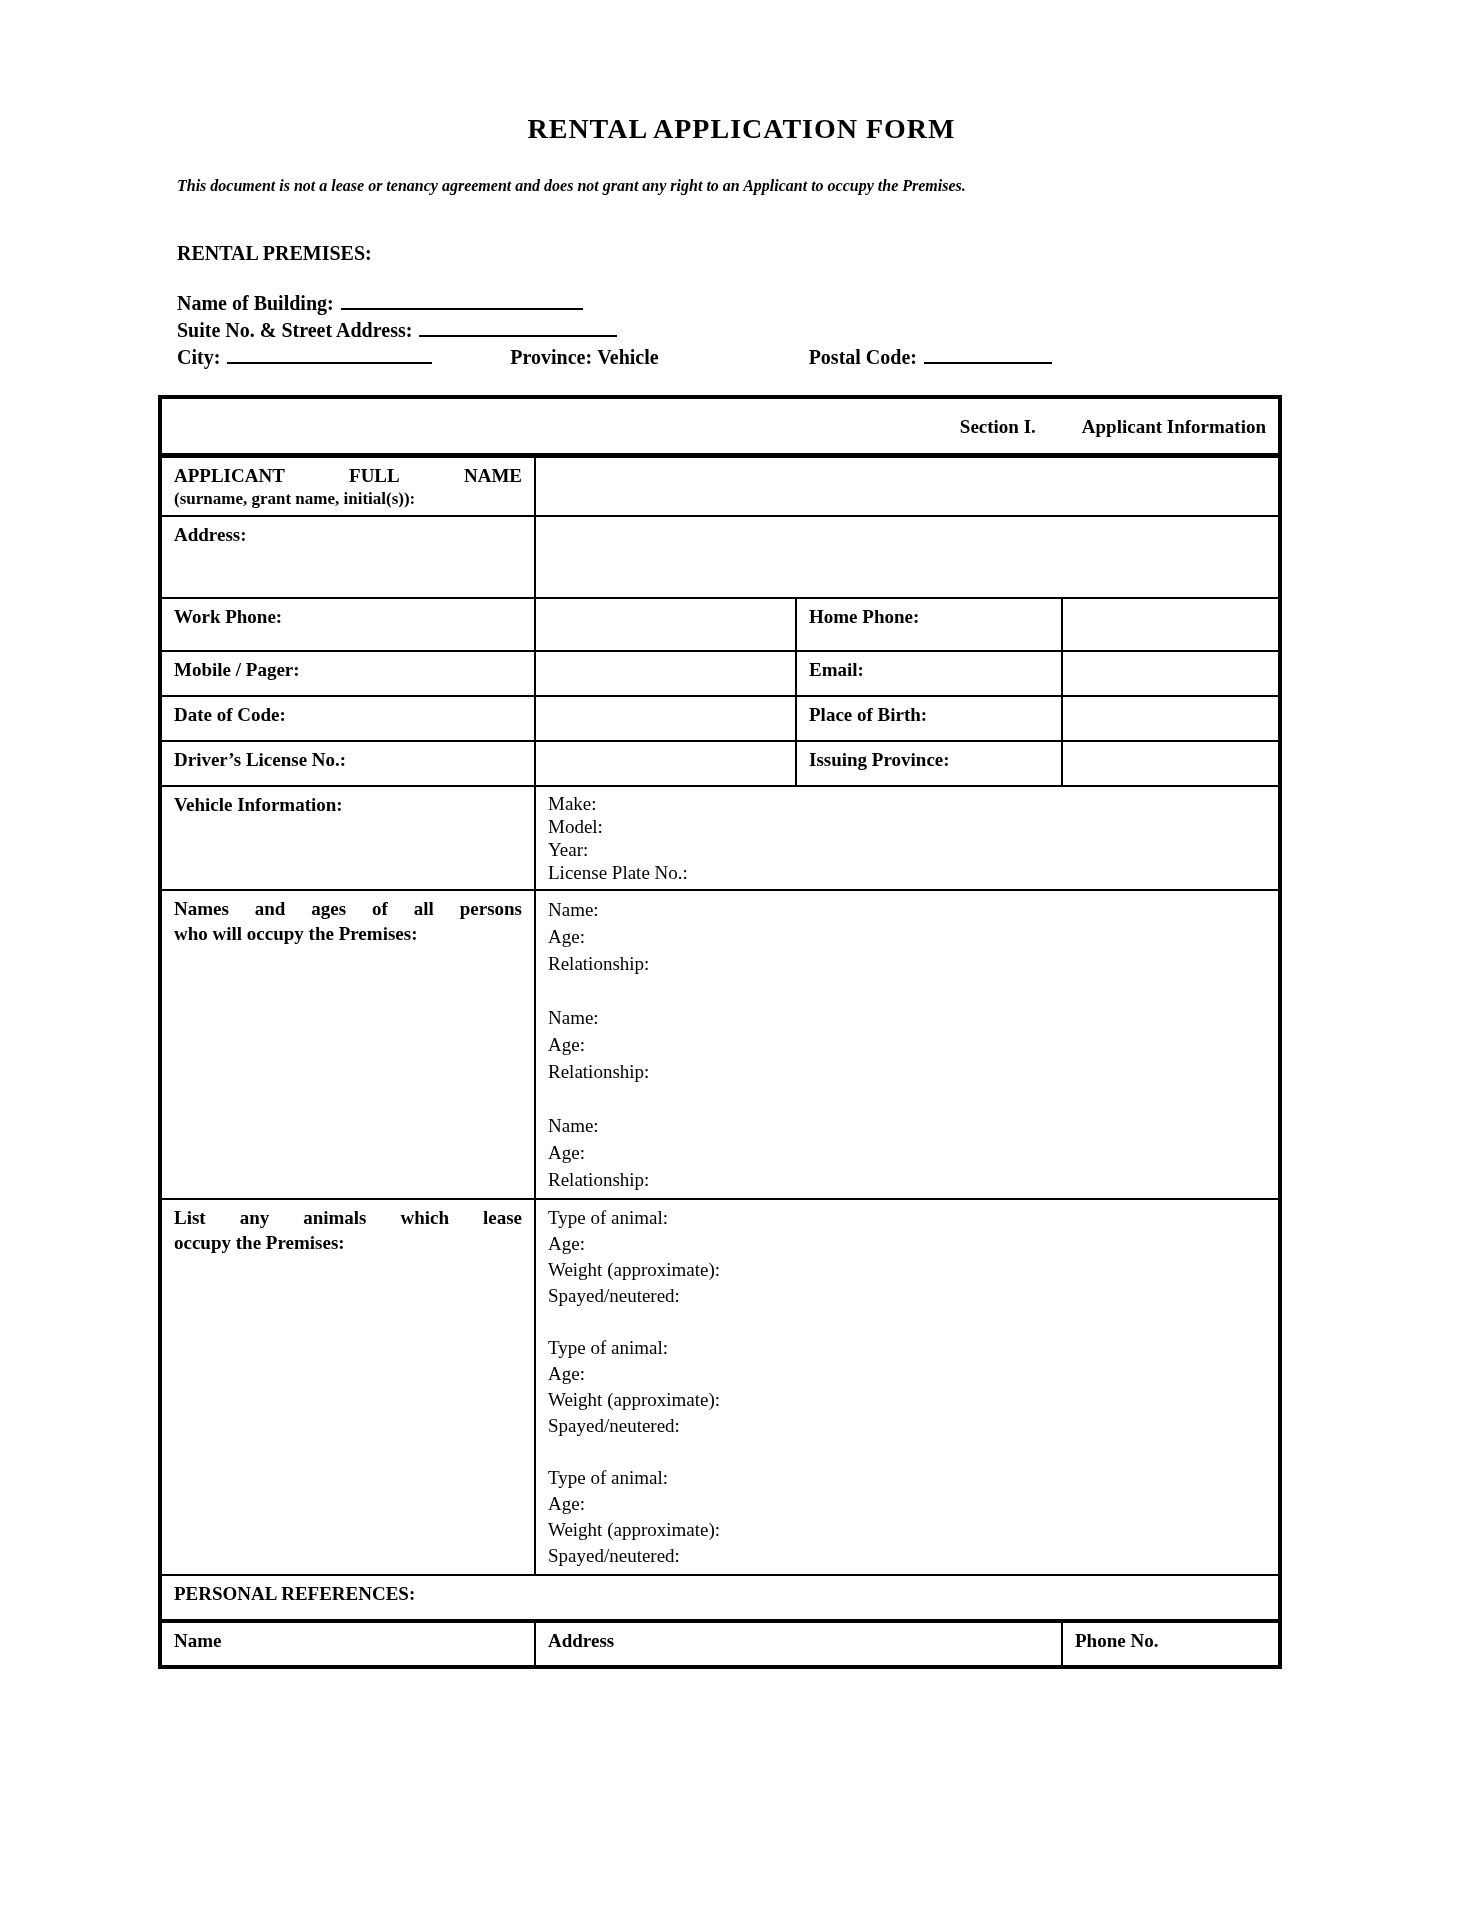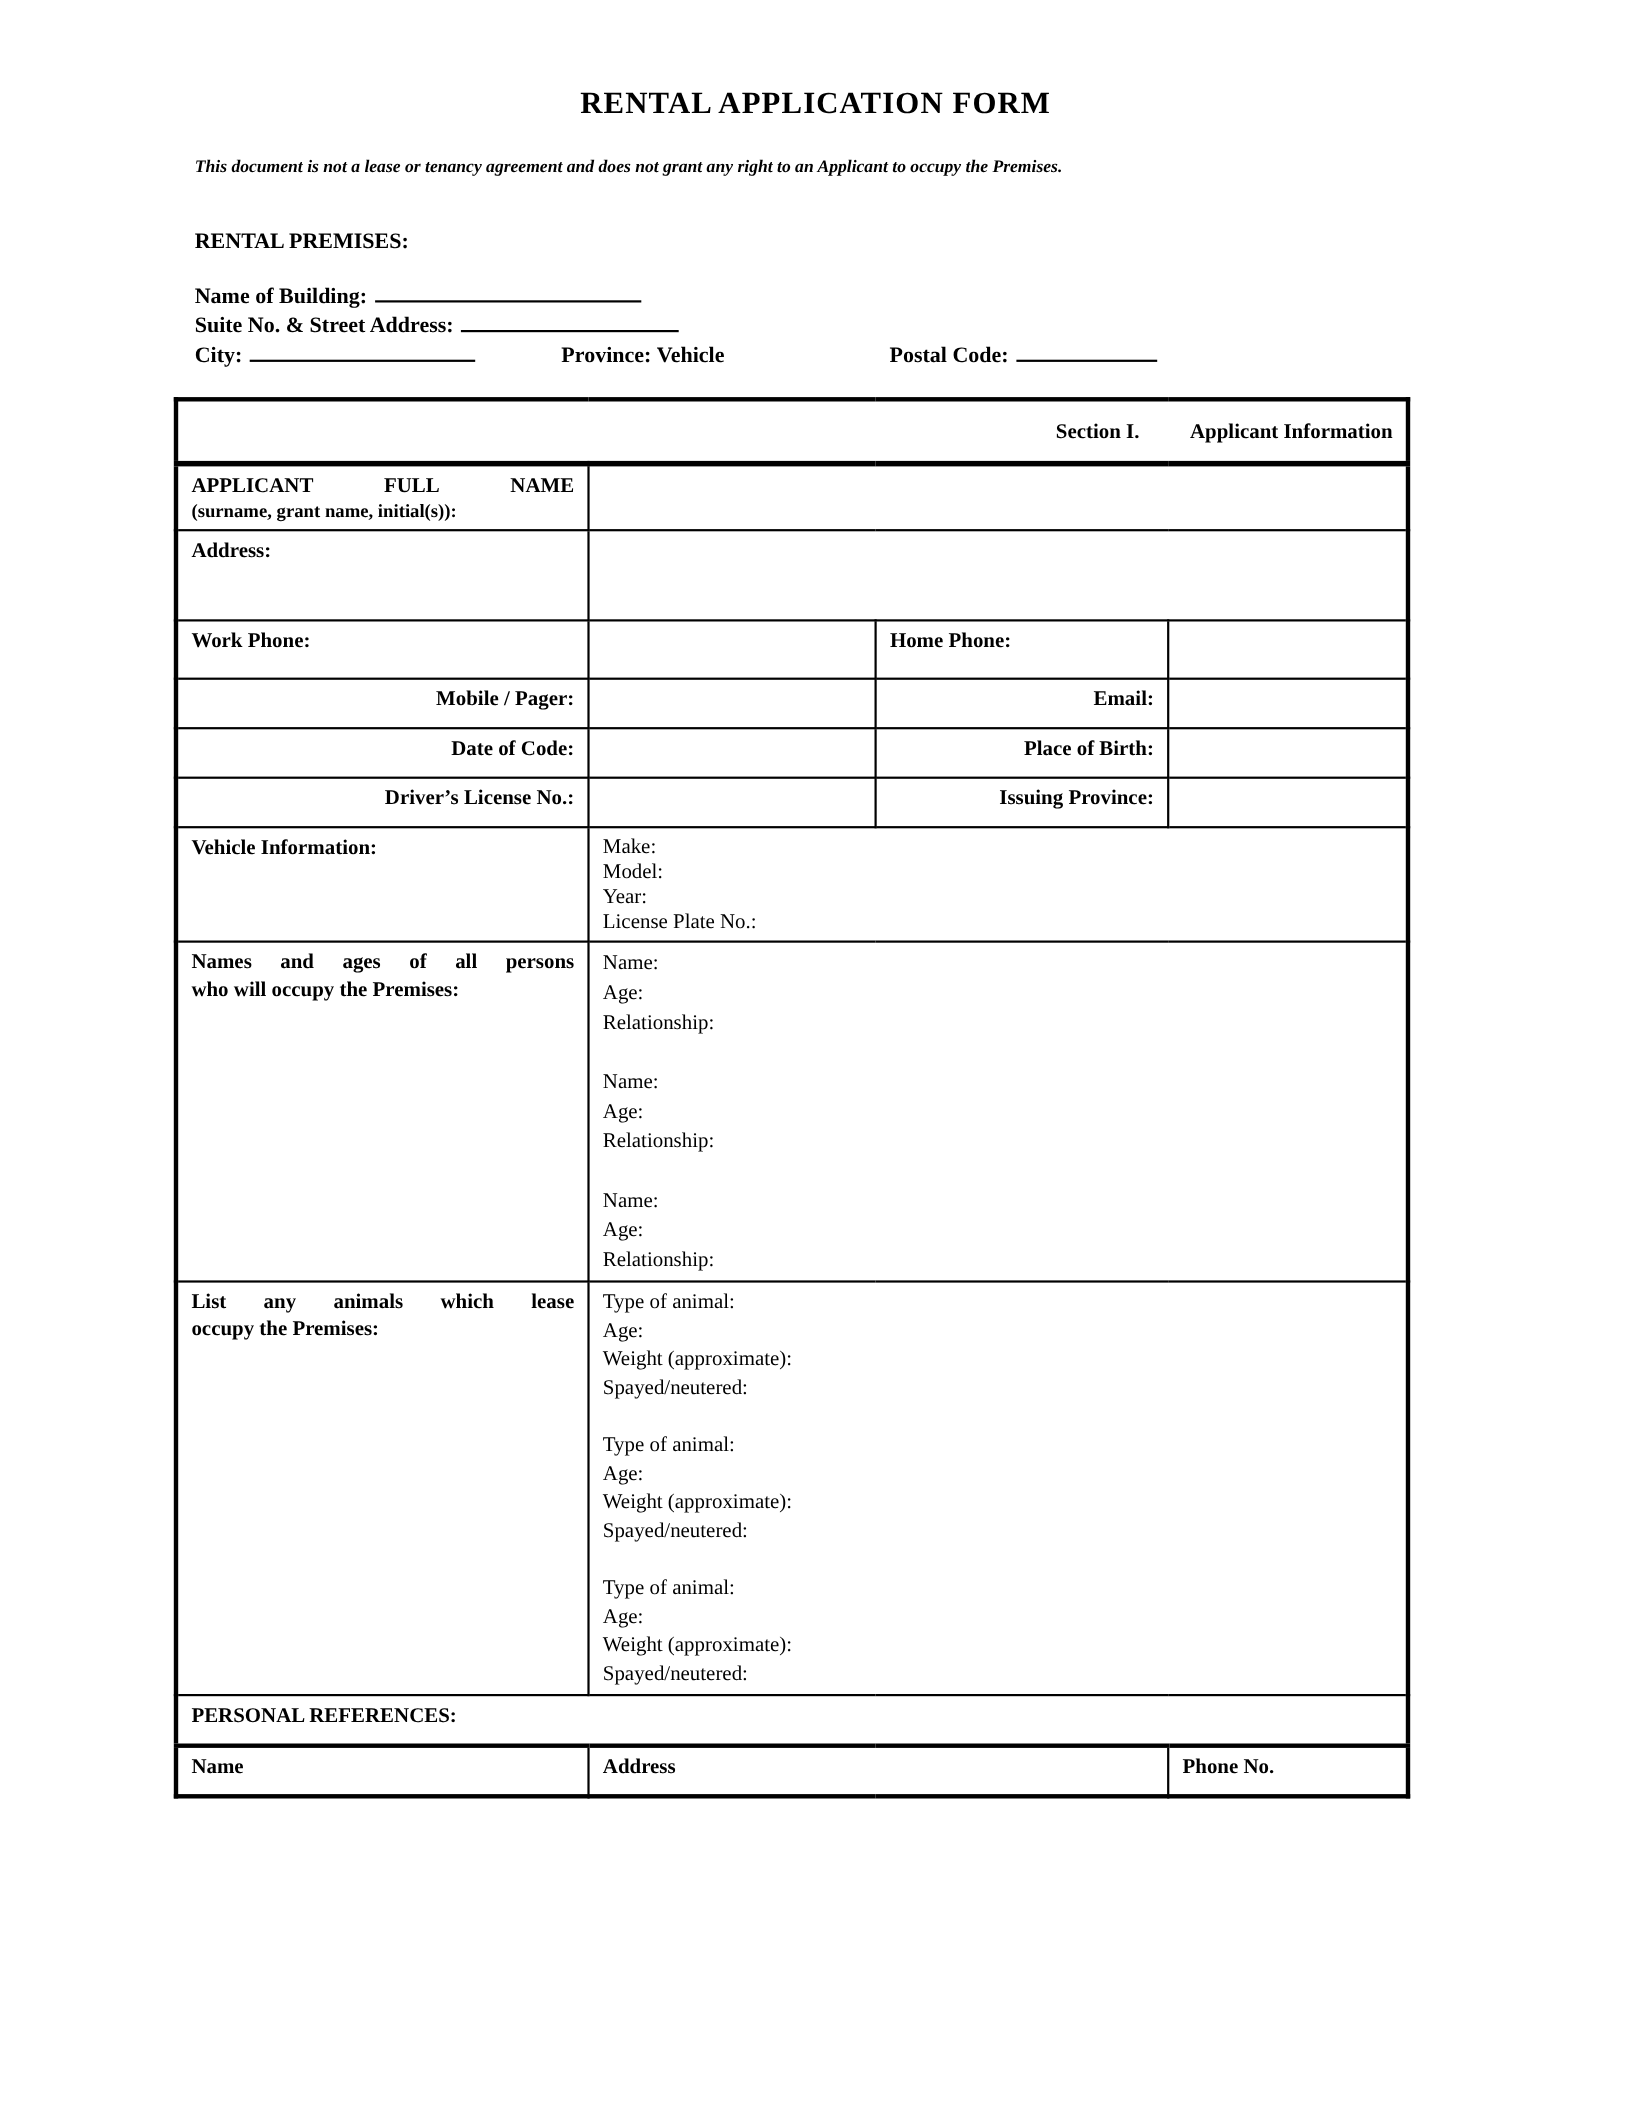--- a/index.html
+++ b/index.html
@@ -4,21 +4,21 @@
 <style>
   html, body { margin: 0; padding: 0; }
   body {
     width: 1483px;
     height: 1920px;
     background: #ffffff;
     color: #000000;
     font-family: "Liberation Serif", "DejaVu Serif", serif;
     overflow: hidden;
   }
-  .page { padding-top: 80px; }
+  .page { padding-top: 114px; }
 
   .doc-title {
     text-align: center;
     font-size: 28px;
     font-weight: bold;
     letter-spacing: 1px;
     line-height: 30px;
   }
 
   .disclaimer {
@@ -83,21 +83,21 @@
 
   .lbl { font-weight: bold; }
 
   .jwords { display: flex; justify-content: space-between; gap: 16px; }
 
   .subtitle { font-size: 17px; font-weight: bold; line-height: 22px; }
 
   tr.r-applicant td { height: 36px; }
   tr.r-address td { height: 70px; }
   tr.r-work td { height: 41px; }
-  tr.r-small td { height: 33px; text-align: right; }
+  tr.r-small td { height: 33px; }
   tr.r-vehicle td { height: 87px; }
   tr.r-persons td { height: 295px; }
   tr.r-animals td { height: 362px; }
   tr.r-refs td { height: 33px; }
   tr.r-refhead td { height: 32px; border-top: 4px solid #000; }
 
   .cell-vehicle div { line-height: 23px; }
   .cell-persons div { line-height: 27px; }
   .cell-animals div { line-height: 26px; }
   .blank-line-27 { height: 27px; }

